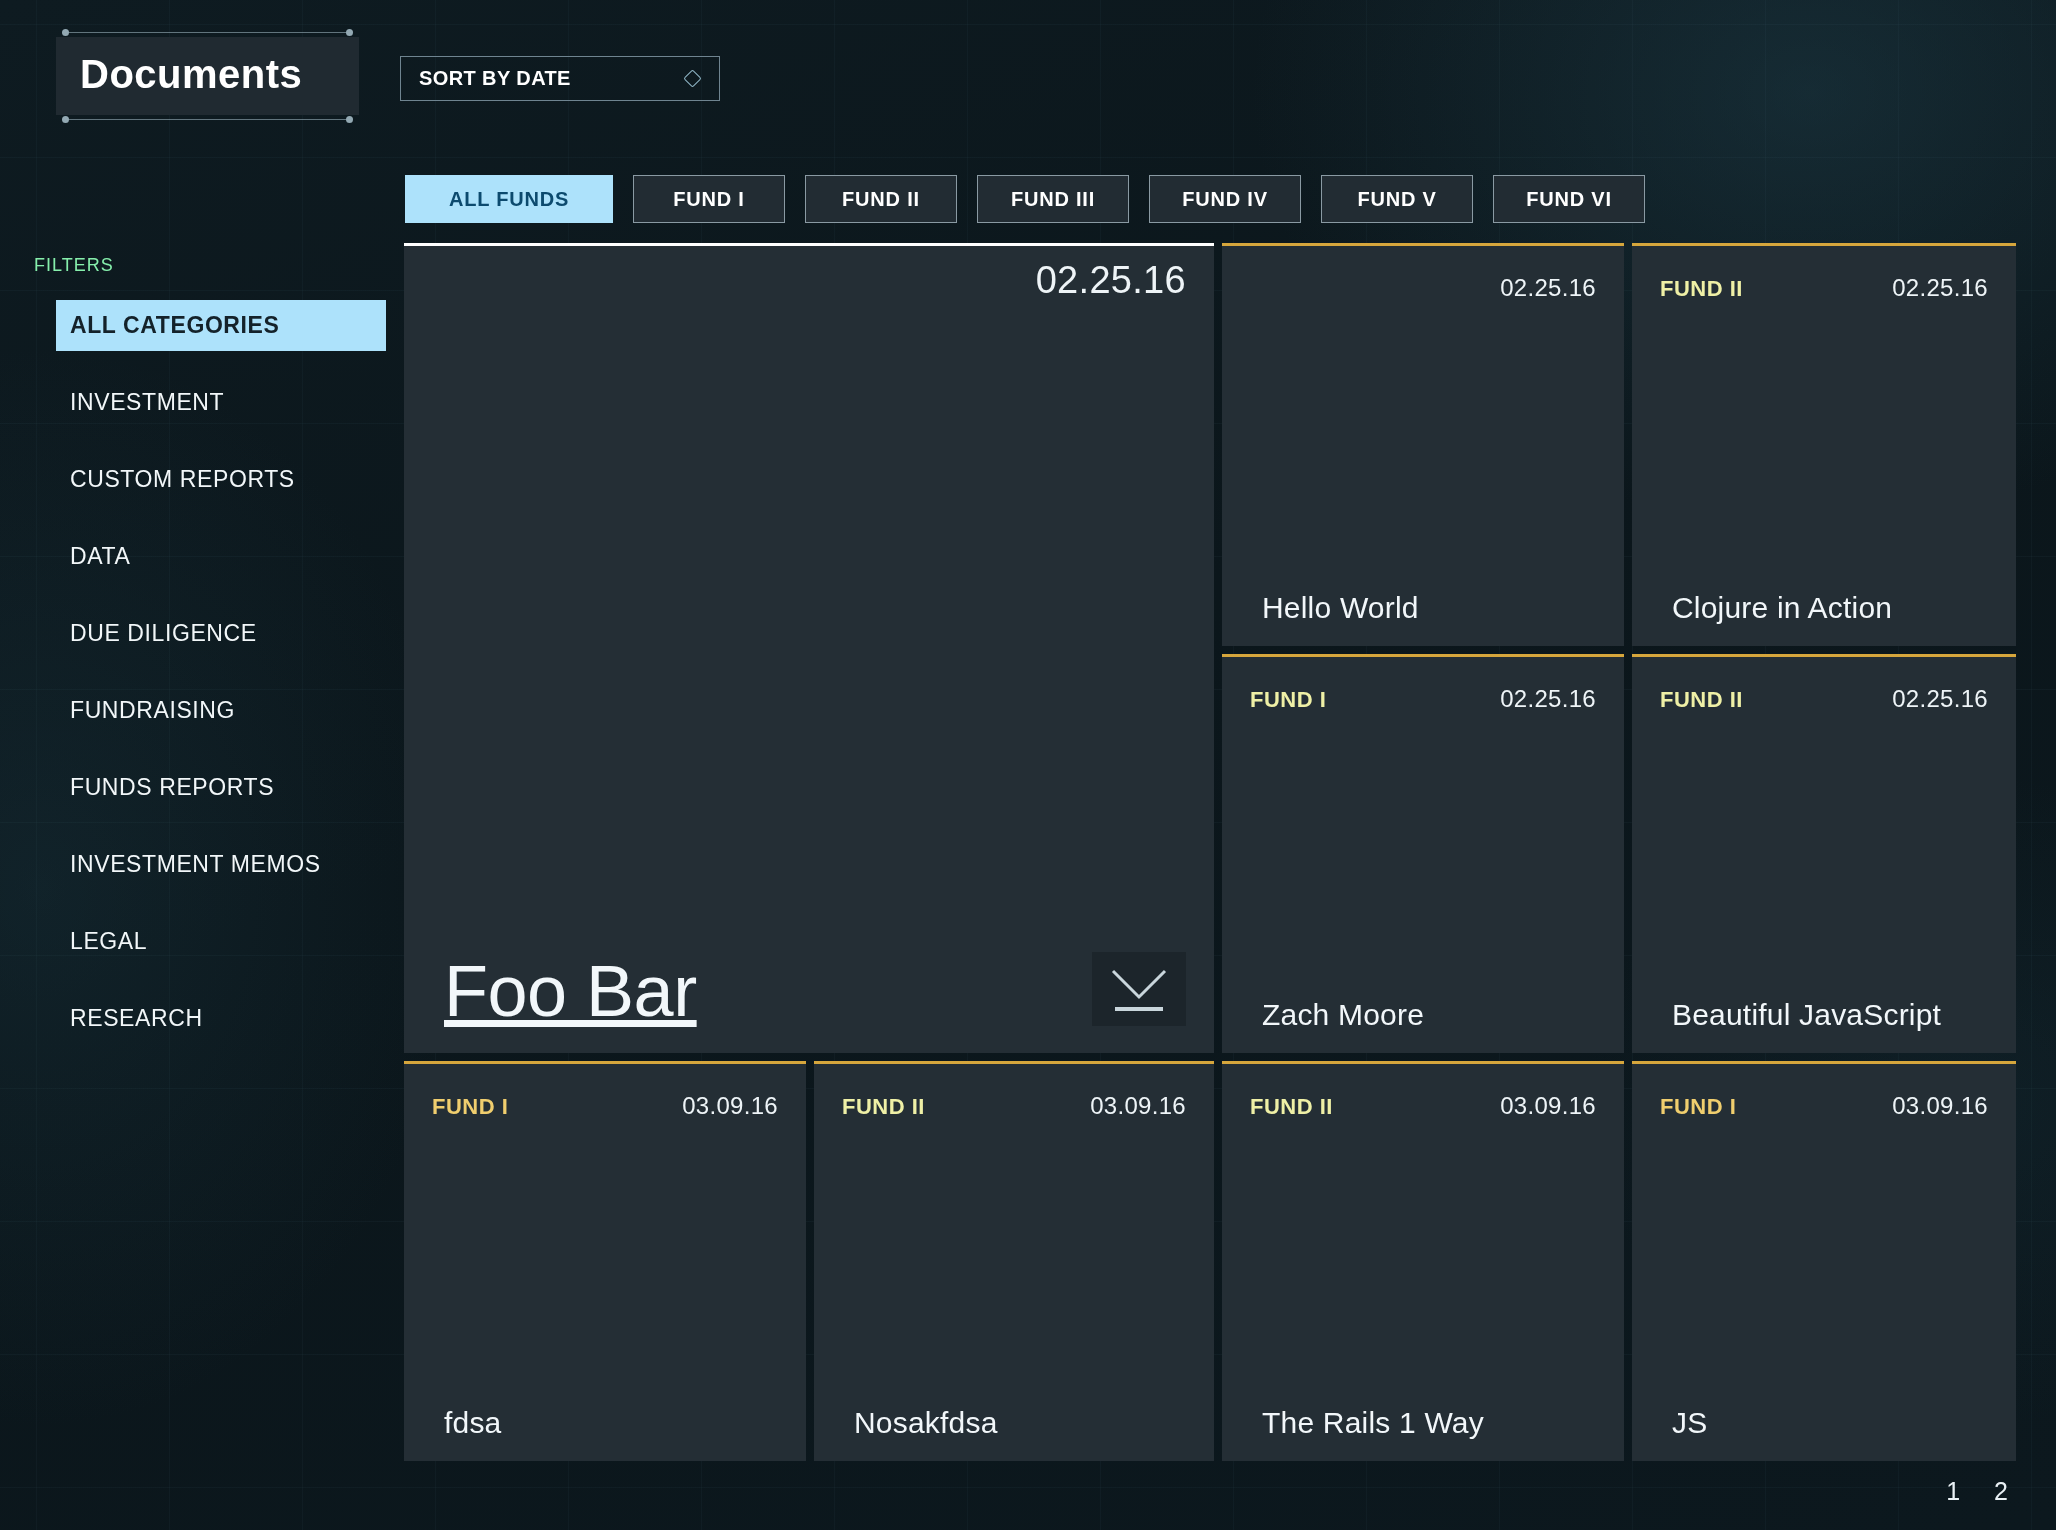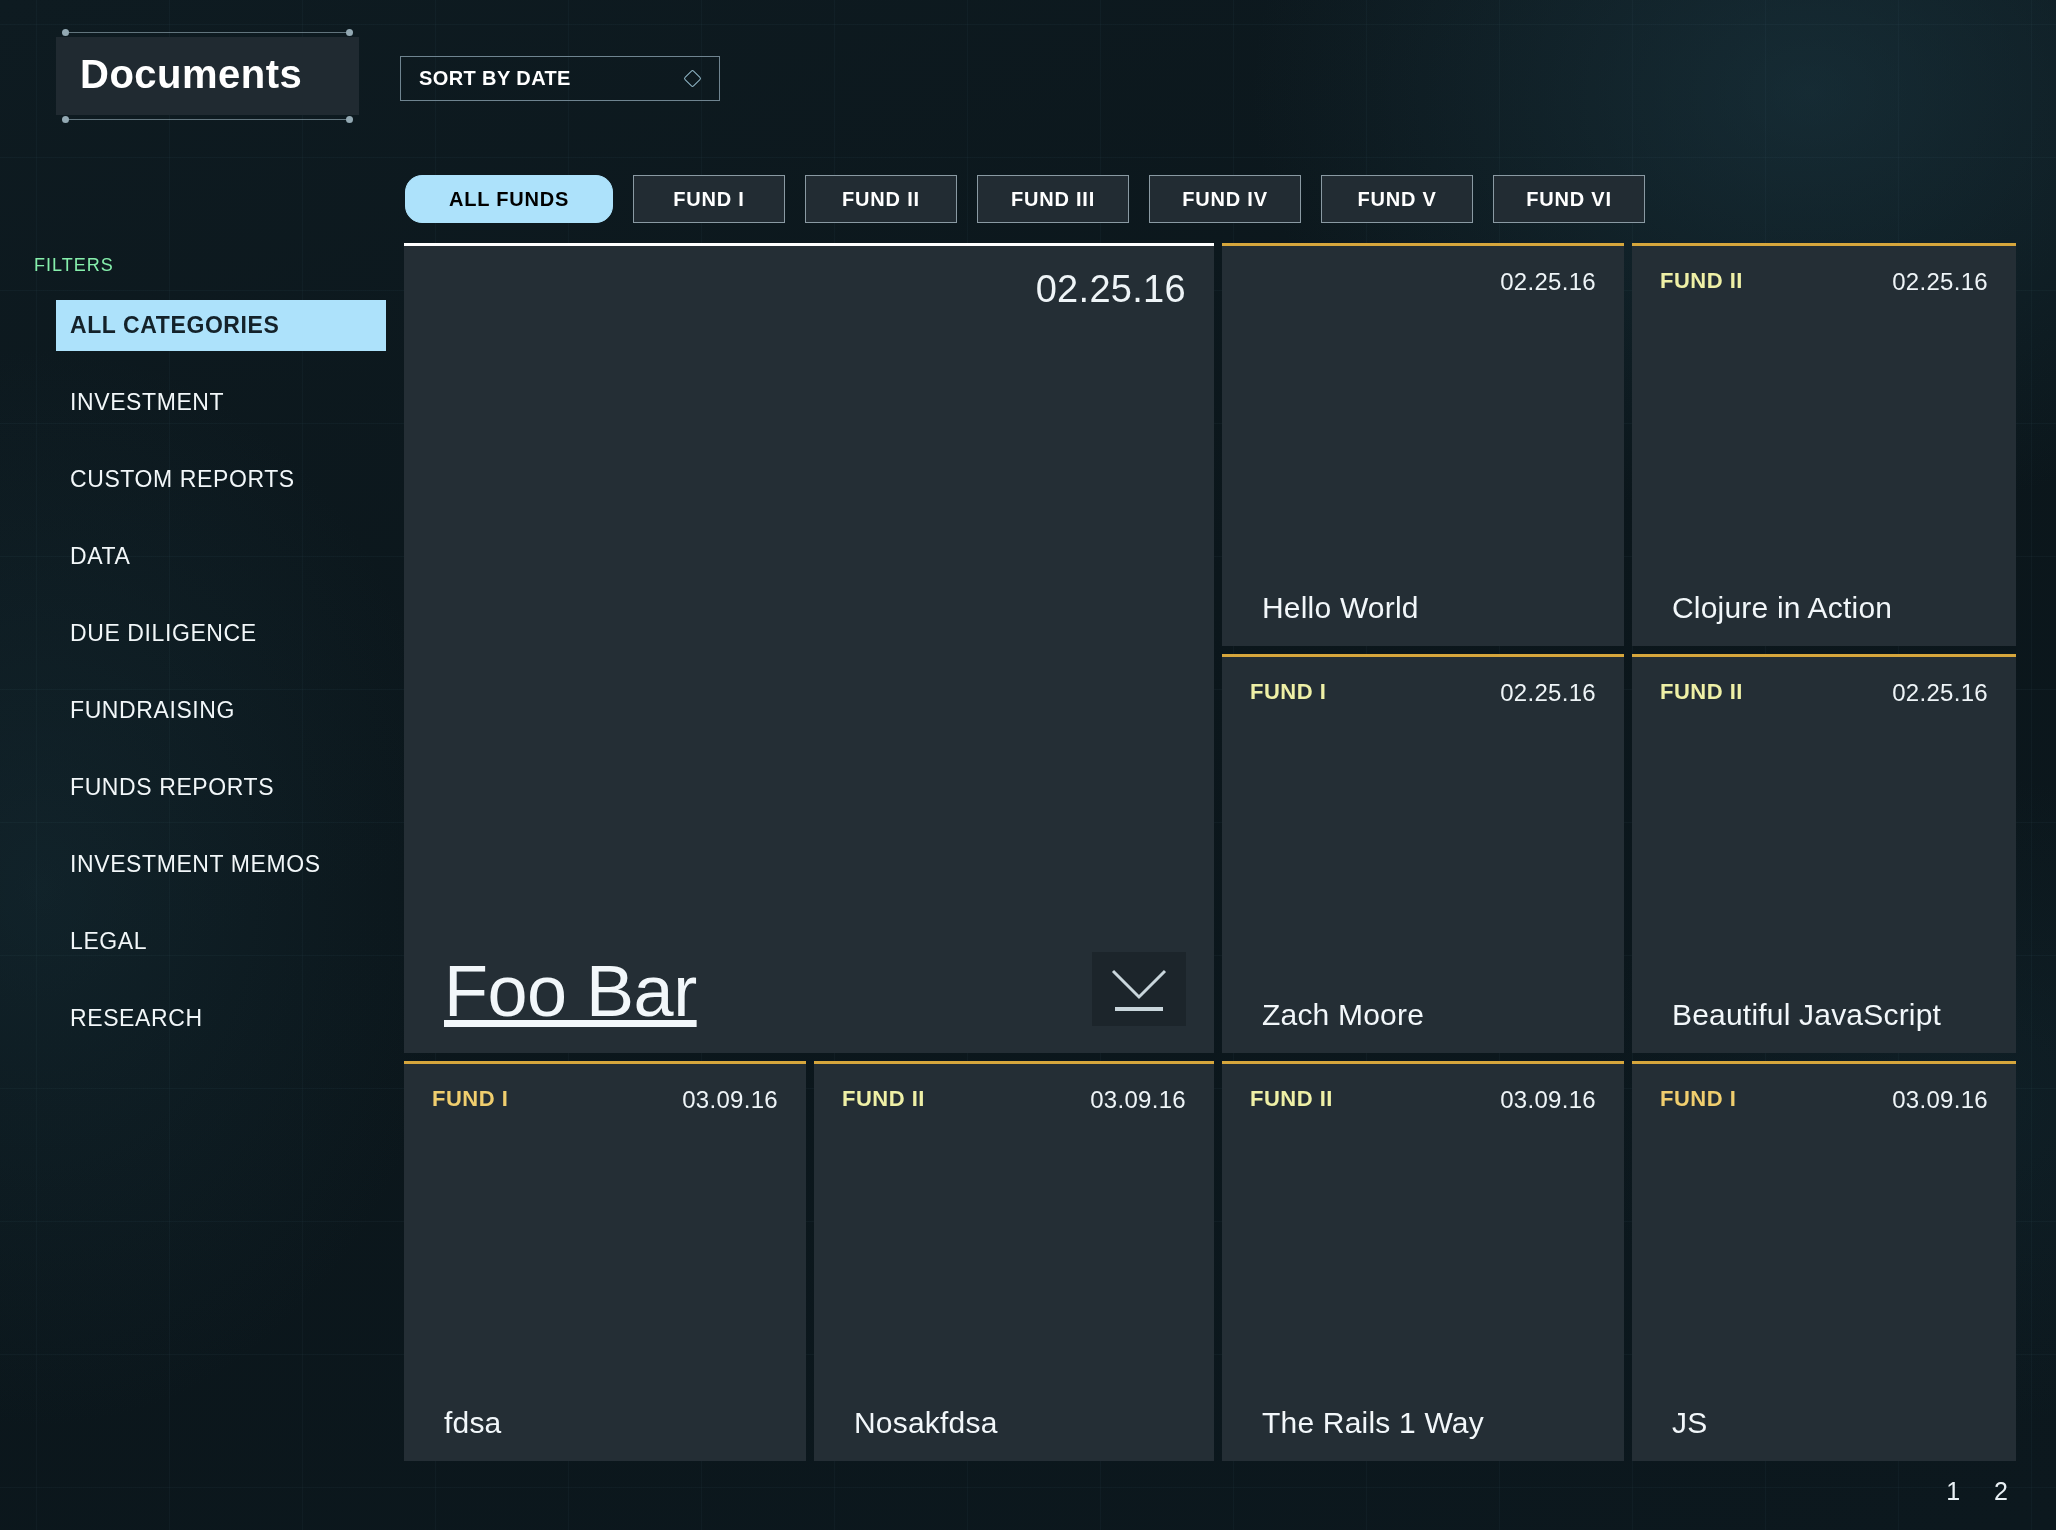--- a/index.html
+++ b/index.html
@@ -163,23 +163,22 @@
     font-size: 20px;
     font-weight: 600;
     letter-spacing: 0.8px;
     display: flex;
     align-items: center;
     justify-content: center;
     cursor: pointer;
   }
   .fund-tab.active {
     background: #ade2fb;
-    color: #000000;
+    color: #0c4a6e;
     border-color: #ade2fb;
-    border-radius: 17px;
   }
   .fund-tab:first-child { min-width: 208px; }
 
   
   #doc-grid {
     position: absolute;
     left: 404px;
     top: 243px;
     width: 1612px;
     height: 1218px;
@@ -190,21 +189,21 @@
     border-top: 3px solid #d6a63c;
     padding: 22px 28px 26px 28px;
     cursor: pointer;
     overflow: hidden;
   }
   .card.hero {
     border-top: 3px solid #ffffff;
   }
   .card .card-head {
     display: flex;
-    align-items: flex-start;
+    align-items: flex-end;
     justify-content: space-between;
     height: 34px;
   }
   .card .fund-label {
     font-size: 22px;
     font-weight: 700;
     letter-spacing: 0.5px;
     color: #eff0a6;
   }
   .card .fund-label.gold { color: #f0ce6e; }

